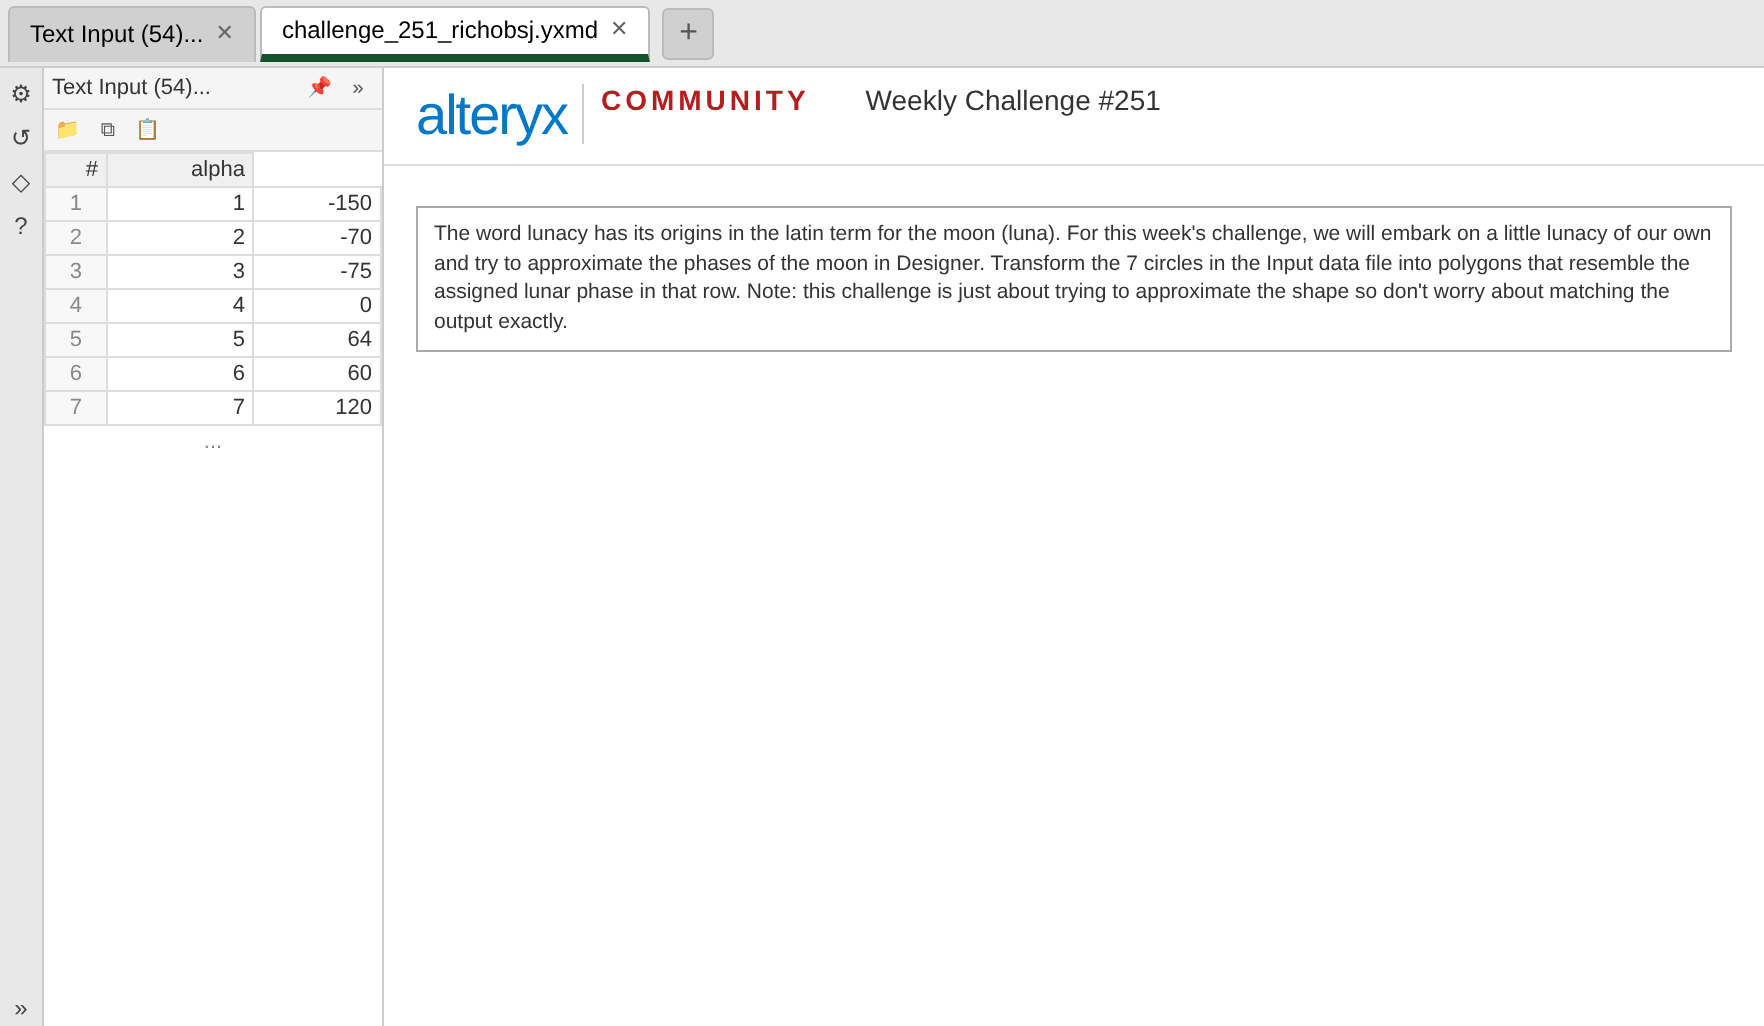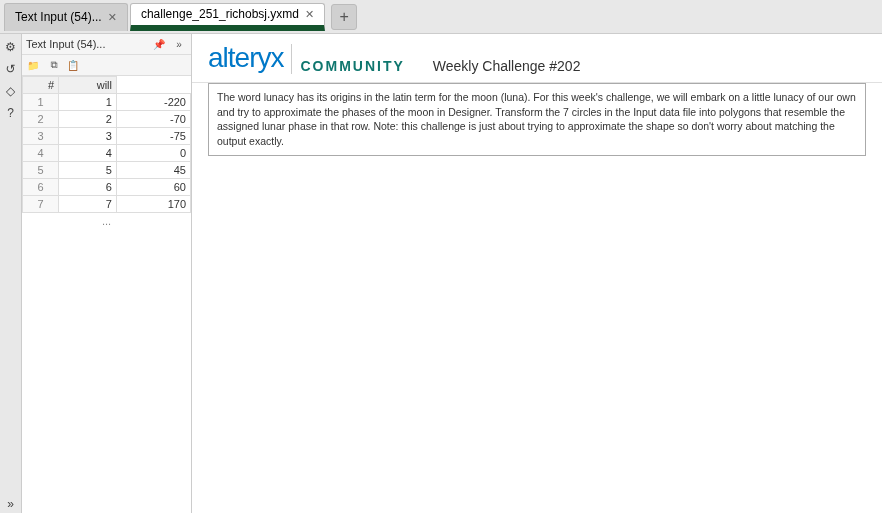--- a/index.html
+++ b/index.html
@@ -23,21 +23,21 @@
       background: #d0d0d0;
       border: 1px solid #bbb;
       border-bottom: none;
       font-size: 12px;
       cursor: pointer;
       gap: 6px;
       border-radius: 3px 3px 0 0;
     }
     .tab.active {
       background: #fff;
-      border-bottom: 6px solid #14532d;
+      border-bottom: 4px solid #14532d;
       z-index: 1;
       justify-content: center;
     }
     .tab-close {
       font-size: 11px;
       color: #666;
       cursor: pointer;
       line-height: 1;
     }
     .tab-add {
@@ -155,51 +155,51 @@
     .canvas-area {
       flex: 1;
       background: #fff;
       position: relative;
       overflow: hidden;
     }
 
     
     .alteryx-header {
       display: flex;
-      align-items: flex-end;
+      align-items: flex-start;
       padding: 8px 16px;
       gap: 8px;
       border-bottom: 1px solid #e0e0e0;
     }
     .alteryx-logo {
       font-size: 28px;
       font-weight: 300;
       color: #0078c8;
       letter-spacing: -1px;
     }
     .header-divider {
       width: 1px;
       height: 30px;
       background: #ccc;
     }
     .community-text {
       font-size: 14px;
       font-weight: 600;
-      color: #0f766e;
+      color: #b91c1c;
       letter-spacing: 2px;
     }
     .challenge-text {
       font-size: 14px;
       color: #333;
       margin-left: 20px;
     }
 
     
     .description-box {
-      margin: 0 16px;
+      margin: 20px 16px;
       border: 1px solid #aaa;
       padding: 6px 8px;
       font-size: 10.5px;
       color: #333;
       line-height: 1.4;
       background: #fff;
     }
 
     
     .workflow-canvas {
@@ -256,72 +256,72 @@
     <div style="display:flex;align-items:center;padding:2px 4px;gap:4px;background:#f5f5f5;border-bottom:1px solid #ddd;">
       <div class="panel-icon-btn">📁</div>
       <div class="panel-icon-btn">⧉</div>
       <div class="panel-icon-btn">📋</div>
     </div>
     <div style="overflow-y:auto;flex:1;">
       <table class="data-table">
         <thead>
           <tr>
             <th>#</th>
-            <th>will</th>
+            <th>alpha</th>
           </tr>
         </thead>
         <tbody id="table-body">
             <tr>
       <td>1</td>
       <td>1</td>
-      <td>-220</td>
+      <td>-150</td>
     </tr>
             <tr>
       <td>2</td>
       <td>2</td>
       <td>-70</td>
     </tr>
             <tr>
       <td>3</td>
       <td>3</td>
       <td>-75</td>
     </tr>
             <tr>
       <td>4</td>
       <td>4</td>
       <td>0</td>
     </tr>
             <tr>
       <td>5</td>
       <td>5</td>
-      <td>45</td>
+      <td>64</td>
     </tr>
             <tr>
       <td>6</td>
       <td>6</td>
       <td>60</td>
     </tr>
             <tr>
       <td>7</td>
       <td>7</td>
-      <td>170</td>
+      <td>120</td>
     </tr>
           </tbody>
       </table>
       <div class="table-ellipsis">...</div>
     </div>
   </div>
 
   <div class="canvas-area">
 
     <div class="alteryx-header">
       <span class="alteryx-logo">alteryx</span>
       <div class="header-divider"></div>
       <span class="community-text">COMMUNITY</span>
-      <span class="challenge-text">Weekly Challenge #202</span>
+      <span class="challenge-text">Weekly Challenge #251</span>
     </div>
 
     <div class="description-box">
       <span>The word lunacy has its origins in the latin term for the moon (luna). For this week's challenge, we will embark on a little lunacy of our own and try to approximate the phases of the moon in Designer. Transform the 7 circles in the Input data file into polygons that resemble the assigned lunar phase in that row. Note: this challenge is just about trying to approximate the shape so don't worry about matching the output exactly.</span>
     </div>
 
     <div class="workflow-canvas">
       <svg class="workflow-svg">
 
         <path d="M 332 168 C 470 168 470 168 600 168" stroke="#555" stroke-width="1.5" fill="none"></path>

